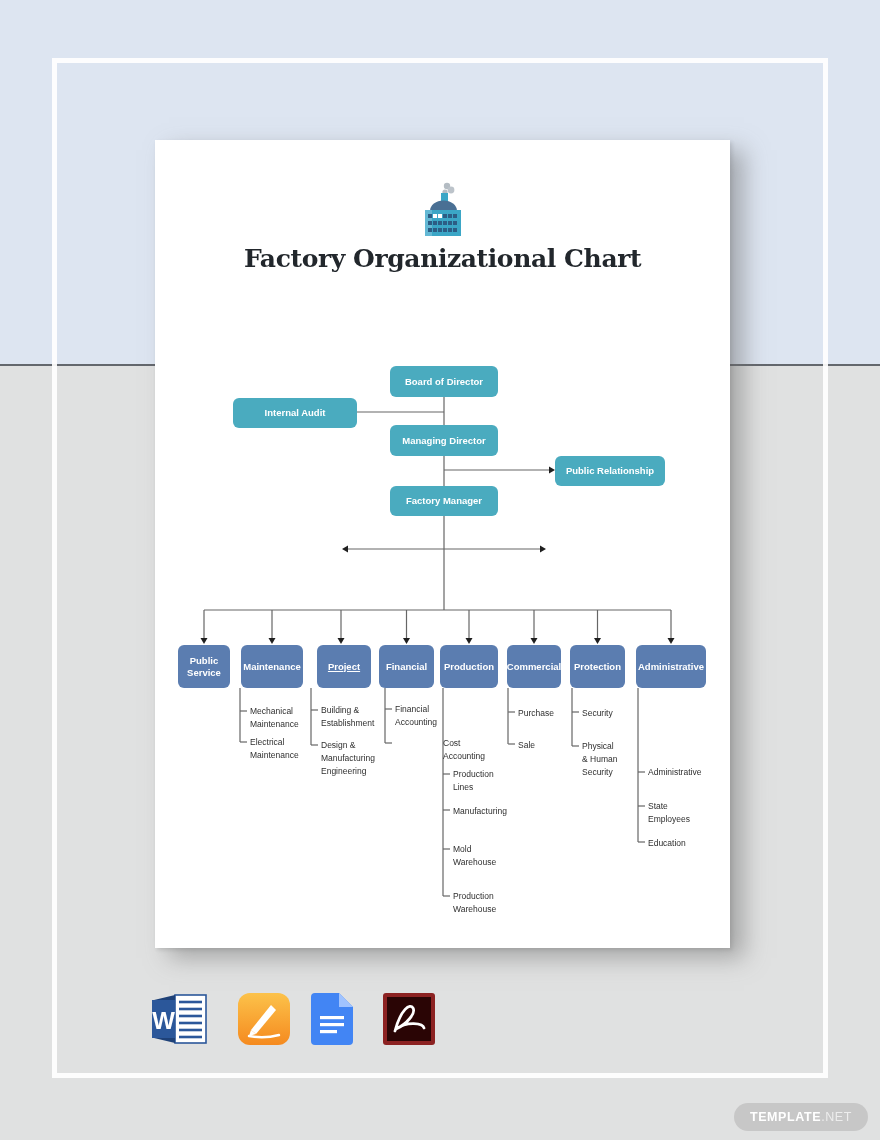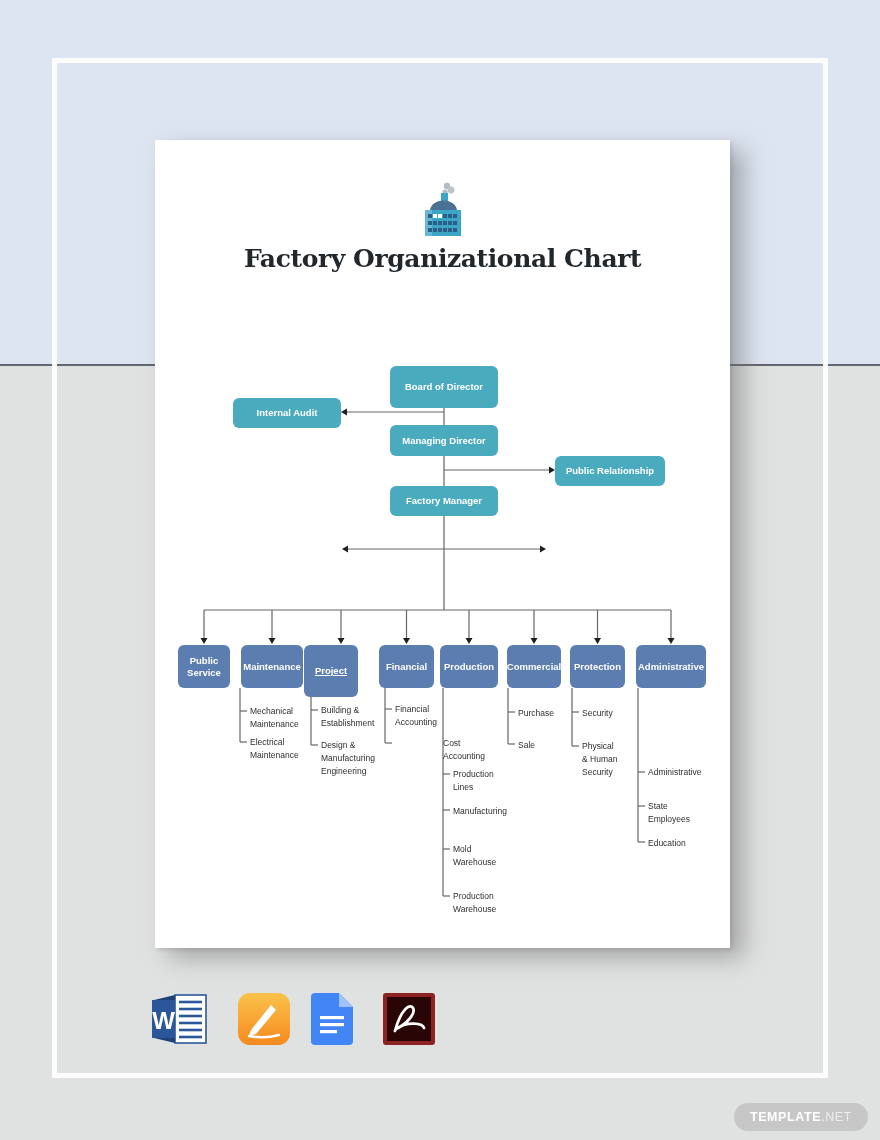--- a/index.html
+++ b/index.html
@@ -131,24 +131,24 @@
           <line x1="417" y1="548" x2="417" y2="606" stroke="#666666" stroke-width="1.2"></line>
           <line x1="417" y1="572" x2="424" y2="572" stroke="#666666" stroke-width="1.2"></line>
           <line x1="417" y1="606" x2="424" y2="606" stroke="#666666" stroke-width="1.2"></line>
           <line x1="516" y1="470" x2="516" y2="499" stroke="#666666" stroke-width="1.2"></line>
           <polygon points="516,504 512.5,498 519.5,498" fill="#1f1f1f"></polygon>
           <line x1="483" y1="548" x2="483" y2="702" stroke="#666666" stroke-width="1.2"></line>
           <line x1="483" y1="632" x2="490" y2="632" stroke="#666666" stroke-width="1.2"></line>
           <line x1="483" y1="666" x2="490" y2="666" stroke="#666666" stroke-width="1.2"></line>
           <line x1="483" y1="702" x2="490" y2="702" stroke="#666666" stroke-width="1.2"></line>
         </svg>
-        <div class="box teal" style="left: 235px; top: 226px; width: 108px; height: 42px;">
+        <div class="box teal" style="left: 235px; top: 226px; width: 108px; height: 31px;">
           <span>Board of Director</span>
         </div>
-        <div class="box teal" style="left: 78px; top: 258px; width: 108px; height: 30px;">
+        <div class="box teal" style="left: 78px; top: 258px; width: 124px; height: 30px;">
           <span>Internal Audit</span>
         </div>
         <div class="box teal" style="left: 235px; top: 285px; width: 108px; height: 31px;">
           <span>Managing Director</span>
         </div>
         <div class="box teal" style="left: 400px; top: 316px; width: 110px; height: 30px;">
           <span>Public Relationship</span>
         </div>
         <div class="box teal" style="left: 235px; top: 346px; width: 108px; height: 30px;">
           <span>Factory Manager</span>
@@ -156,21 +156,21 @@
         <div class="box dept" style="left: 23px; top: 505px; width: 52px; height: 43px;">
           <span>Public Service</span>
         </div>
         <div class="box dept" style="left: 86px; top: 505px; width: 62px; height: 43px;">
           <span>Maintenance</span>
         </div>
         <div class="sub-label" style="left: 95px; top: 565px;">Mechanical
 Maintenance</div>
         <div class="sub-label" style="left: 95px; top: 596px;">Electrical
 Maintenance</div>
-        <div class="box dept" style="left: 149px; top: 505px; width: 54px; height: 52px; text-decoration: underline;">
+        <div class="box dept" style="left: 162px; top: 505px; width: 54px; height: 43px; text-decoration: underline;">
           <span>Project</span>
         </div>
         <div class="sub-label" style="left: 166px; top: 564px;">Building &amp;
 Establishment</div>
         <div class="sub-label" style="left: 166px; top: 599px;">Design &amp;
 Manufacturing
 Engineering</div>
         <div class="box dept" style="left: 224px; top: 505px; width: 55px; height: 43px;">
           <span>Financial</span>
         </div>

